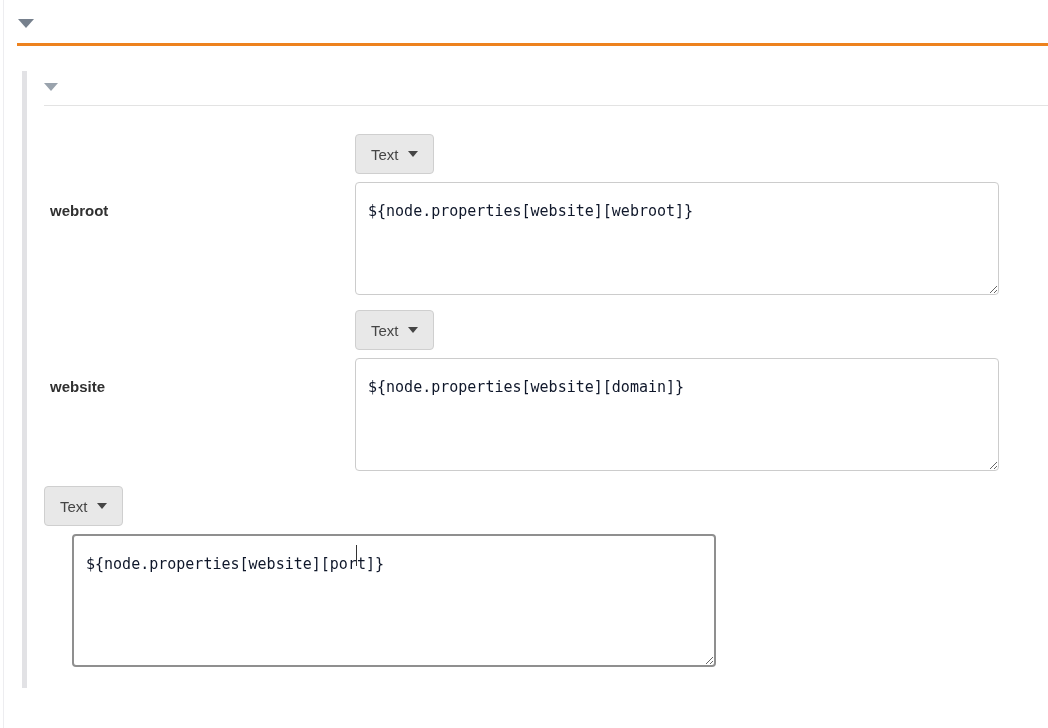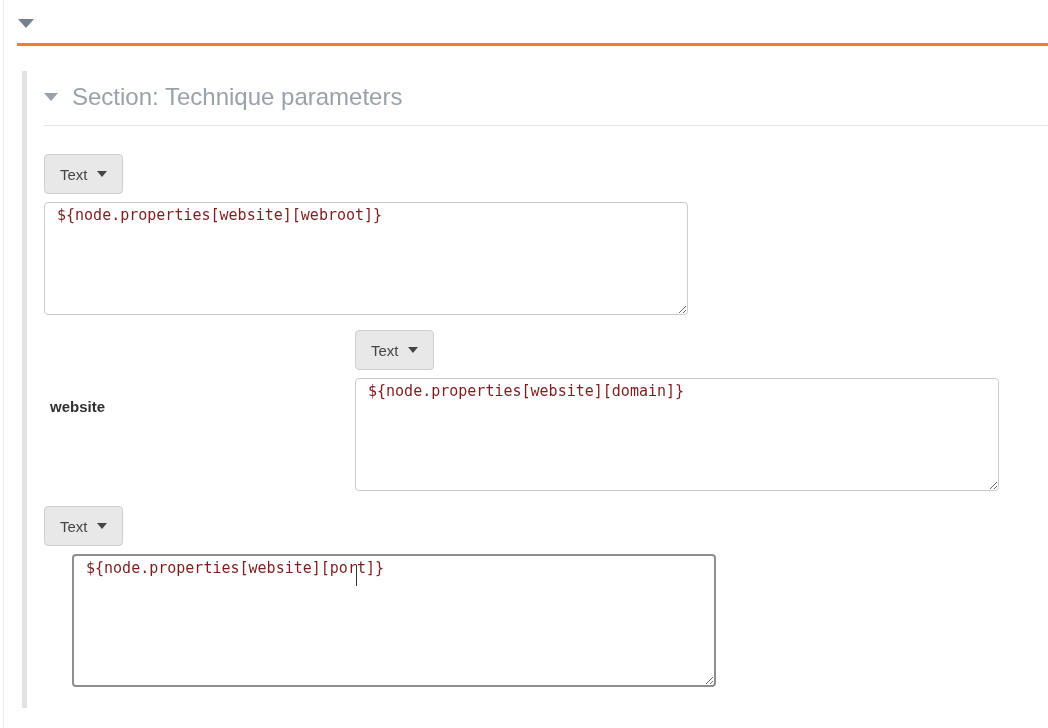--- a/index.html
+++ b/index.html
@@ -105,29 +105,29 @@
     margin-left: 9px;
     border-left: 5px solid transparent;
     border-right: 5px solid transparent;
     border-top: 6px solid #454545;
   }
   .param-textarea {
     display: block;
     margin-top: 8px;
     width: 644px;
     height: 113px;
-    padding: 2px 12px;
+    padding: 18px 12px;
     border: 1px solid #cccccc;
     border-radius: 4px;
     background: #ffffff;
     resize: both;
     font-family: "DejaVu Sans Mono", monospace;
     font-size: 15px;
     line-height: 21px;
-    color: #7f1d1d;
+    color: #0f172a;
     outline: none;
   }
   .param-textarea.focused {
     border: 2px solid #8f8f8f;
     height: 133px;
     margin-left: 28px;
   }
   .text-cursor {
     position: absolute;
     left: 312px;
@@ -142,26 +142,26 @@
 
 <div class="page-edge-line"></div>
 
 <div class="params-header">
   <span class="caret-down"></span>
 </div>
 
 <div class="section">
   <div class="section-header">
     <span class="caret-down"></span>
-    <span class="section-title">Section: Technique parameters</span>
   </div>
 
   <div class="fields">
 
     <div class="param-row">
+      <div class="param-label">webroot</div>
       <div class="param-control">
         <button class="type-btn">
           <span>Text</span>
           <span class="btn-caret"></span>
         </button>
         <textarea class="param-textarea" spellcheck="false" style="">${node.properties[website][webroot]}</textarea>
       </div>
     </div>
 
     <div class="param-row">

